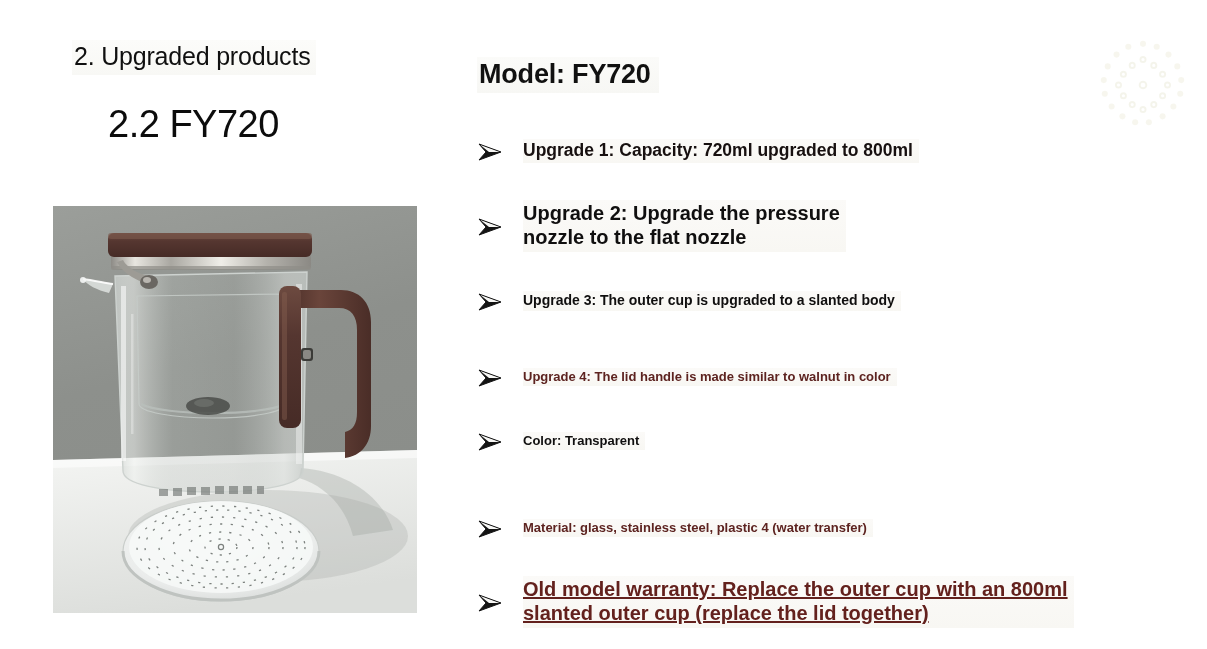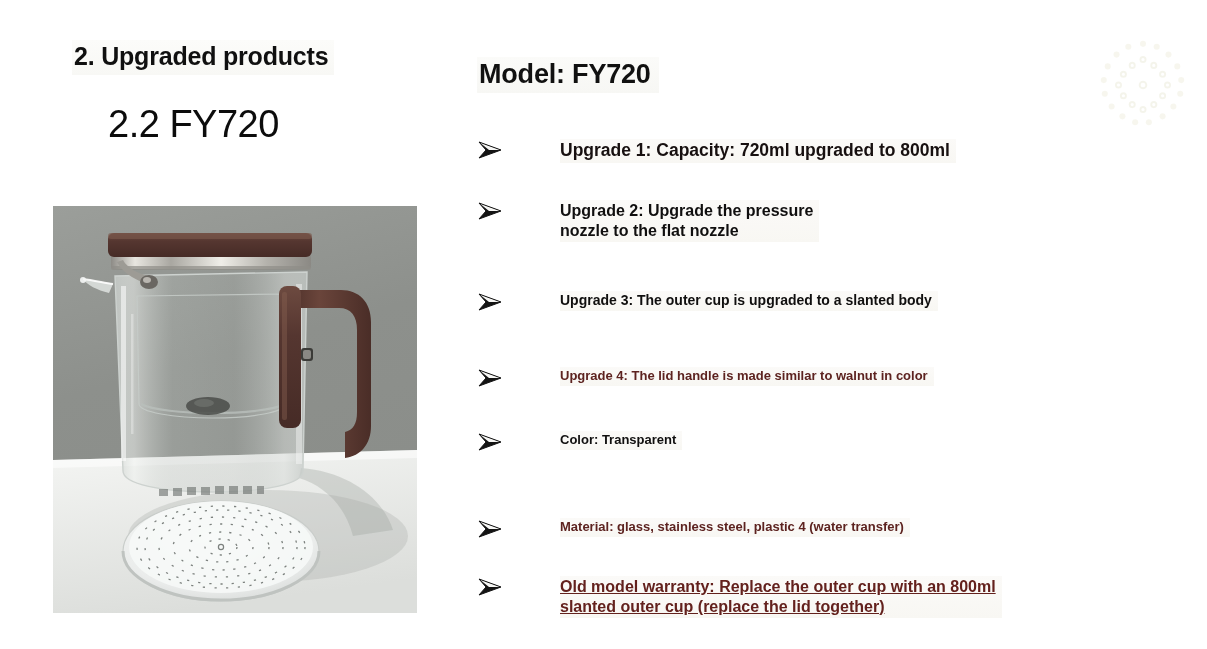--- a/index.html
+++ b/index.html
@@ -30,21 +30,21 @@
     opacity: 0.30;
     pointer-events: none;
   }
 
   
   .section-heading {
     position: absolute;
     left: 72px;
     top: 40px;
     font-size: 25px;
-    font-weight: bold;
+    font-weight: normal;
     color: #101010;
     letter-spacing: -0.2px;
     background: linear-gradient(#fcfcfa, #f8f8f5);
     padding: 2px 6px 4px 2px;
     white-space: nowrap;
   }
   .sub-heading {
     position: absolute;
     left: 108px;
     top: 103px;
@@ -84,22 +84,21 @@
   .bullet-list {
     position: absolute;
     left: 477px;
     top: 128px;
     width: 700px;
   }
   .bullet-row {
     position: absolute;
     left: 0;
     display: flex;
-    align-items: flex-start;
-    gap: 37px;
+    align-items: center;
   }
   .bullet-mark {
     flex: 0 0 auto;
     width: 30px;
     margin-right: 16px;
     color: #121212;
     font-size: 17px;
     line-height: 1.15;
     text-align: left;
     transform: translateY(1px);
@@ -109,21 +108,21 @@
     flex: 1 1 auto;
     font-weight: bold;
     line-height: 1.22;
     background: linear-gradient(#fbfaf8, #f8f7f3);
     padding: 1px 6px 2px 0;
     white-space: pre-line;
   }
 
   
   .t-lg   { font-size: 17.5px; }
-  .t-xl   { font-size: 16px; }
+  .t-xl   { font-size: 20px; }
   .t-md   { font-size: 13px; }
   .t-sm   { font-size: 14px; }
 
   .c-ink    { color: #171010; }
   .c-black  { color: #100f0f; }
   .c-maroon { color: #5d2320; }
   .c-red    { color: #63211d; text-decoration: underline; }
 </style>
 </head>
 <body>

